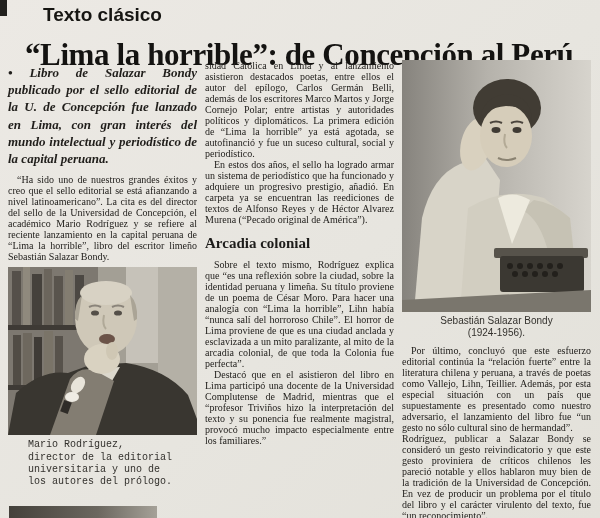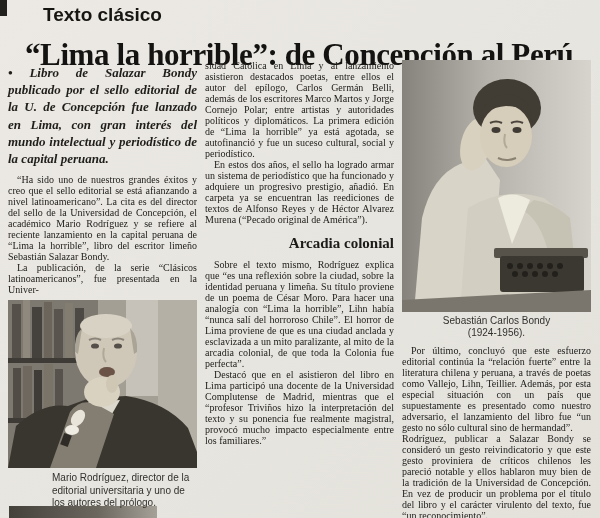--- a/index.html
+++ b/index.html
@@ -21,29 +21,29 @@
   }
   .cols { position:absolute; left:8px; top:60px; width:584px; display:flex; gap:8px; }
   .col { width:189px; }
   p { margin:0; }
   .body { font-size:10px; line-height:11px; text-align:justify; color:#23211e; }
   .ind { text-indent:9px; }
   .lead {
     font-size:13px; line-height:17.2px; font-style:italic; font-weight:bold;
     text-align:justify; margin:4px 0 7px 0; color:#201e1b;
   }
-  .subhead { font-size:15px; font-weight:bold; text-align:right; margin:10px 0 7px 0; }
+  .subhead { font-size:15px; font-weight:bold; text-align:left; margin:10px 0 7px 0; }
   figure { margin:0; line-height:0; }
   .photo-left { margin-top:5px; }
   .photo-frame { background:#b7b3aa; }
   .caption {
     font-family:"Liberation Sans", sans-serif; font-size:10px;
     line-height:12.4px; color:#33312d;
   }
-  .caption-left { margin-top:4px; margin-left:44px; width:146px; }
+  .caption-left { margin-top:4px; margin-left:20px; width:146px;font-family:Liberation Mono, monospace; }
   .caption-right { text-align:center; margin:3px 0 5px 0; }
   .caption-right span { display:block; }
   .scan-mark-top { position:absolute; left:0; top:0; width:7px; height:16px; background:#22211e; }
   .scan-mark-bottom {
     position:absolute; left:9px; top:506px; width:148px; height:12px;
     background:linear-gradient(90deg,#44413b 0%,#6b675f 60%,#a5a198 100%);
   }
 </style>
 </head>
 <body>
@@ -54,21 +54,20 @@
   <div class="scan-mark-bottom"></div>
 
   <div class="kicker">Texto clásico</div>
   <h1 class="headline">“Lima la horrible”: de Concepción al Perú</h1>
 
   <div class="cols">
 
     <div class="col">
       <p class="lead">• Libro de Salazar Bondy publicado por el sello editorial de la U. de Concepción fue lanzado en Lima, con gran interés del mundo intelectual y periodístico de la capital peruana.</p>
       <p class="body ind">“Ha sido uno de nuestros grandes éxitos y creo que el sello editorial se está afianzando a nivel latinoamericano”. La cita es del director del sello de la Universidad de Concepción, el académico Mario Rodríguez y se refiere al reciente lanzamiento en la capital peruana de “Lima la horrible”, libro del escritor limeño Sebastián Salazar Bondy.</p>
-      <p class="body ind">La publicación, de la serie “Clásicos latinoamericanos”, fue presentada en la Univer-</p>
 
       <figure class="photo-left photo-frame">
         <svg width="189" height="168" viewBox="0 0 189 168">
           <rect width="189" height="168" fill="#a39f95"></rect>
 
           <rect x="0" y="0" width="90" height="168" fill="#7d7870"></rect>
           <rect x="4" y="4" width="9" height="54" fill="#55504a"></rect>
           <rect x="15" y="0" width="7" height="58" fill="#8f897d"></rect>
           <rect x="24" y="7" width="10" height="51" fill="#45413c"></rect>
           <rect x="36" y="2" width="8" height="56" fill="#6b655c"></rect>
@@ -168,21 +167,21 @@
           <circle cx="113" cy="214" r="3" fill="#23201c"></circle>
           <circle cx="123" cy="214" r="3" fill="#23201c"></circle>
           <circle cx="133" cy="214" r="3" fill="#23201c"></circle>
           <circle cx="143" cy="214" r="3" fill="#23201c"></circle>
           <circle cx="153" cy="214" r="3" fill="#23201c"></circle>
 
           <path d="M0,240 L189,230 L189,252 L0,252 Z" fill="#7a766d"></path>
         </svg>
       </figure>
       <div class="caption caption-right">
-        <span>Sebastián Carlos Bondy</span>
+        <span>Sebastián Salazar Bondy</span>
         <span>(1924-1956).</span>
       </div>
       <p class="body ind">Por último, concluyó que este esfuerzo editorial continúa la “relación fuerte” entre la literatura chilena y peruana, a través de poetas como Vallejo, Lihn, Teillier. Además, por esta especial situación con un país que supuestamente es presentado como nuestro adversario, el lanzamiento del libro fue “un gesto no sólo cultural sino de hermandad”.</p>
       <p class="body">Rodríguez, publicar a Salazar Bondy se consideró un gesto reivindicatorio y que este gesto proviniera de críticos chilenos les pareció notable y ellos hablaron muy bien de la tradición de la Universidad de Concepción. En vez de producir un problema por el título del libro y el carácter virulento del texto, fue “un reconocimiento”.</p>
     </div>
 
   </div>
 </div>
 
 </body></html>

